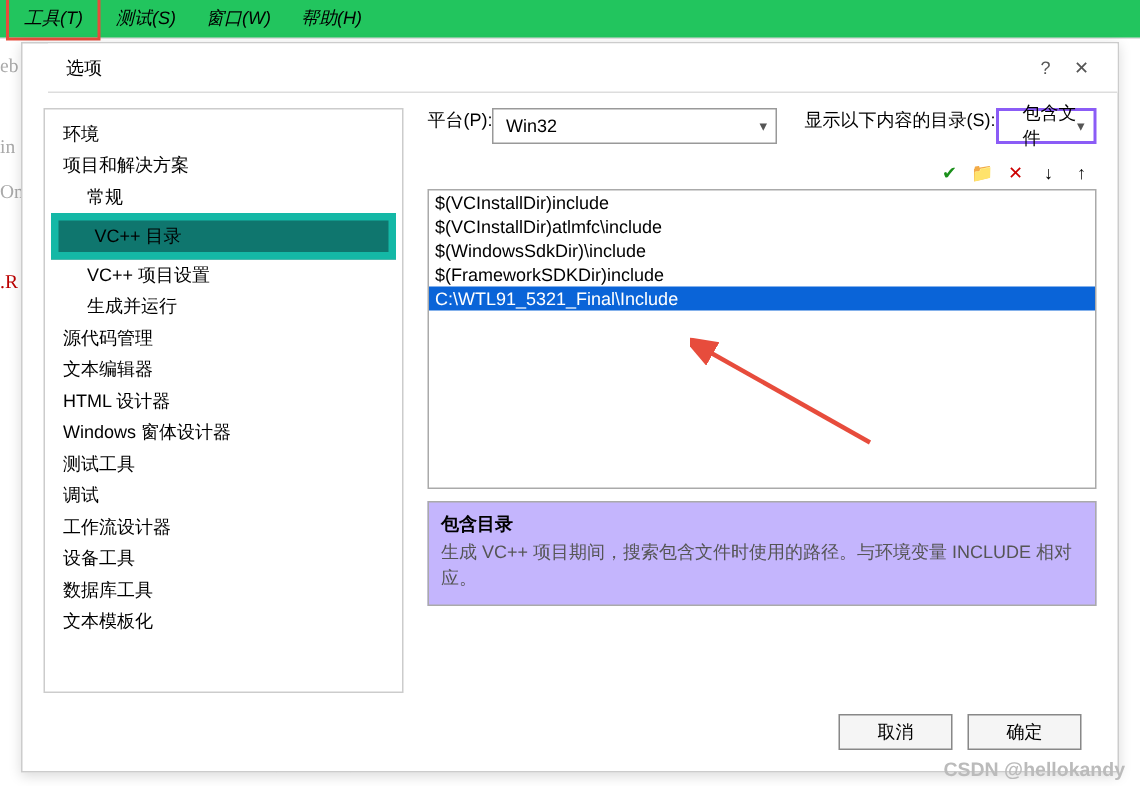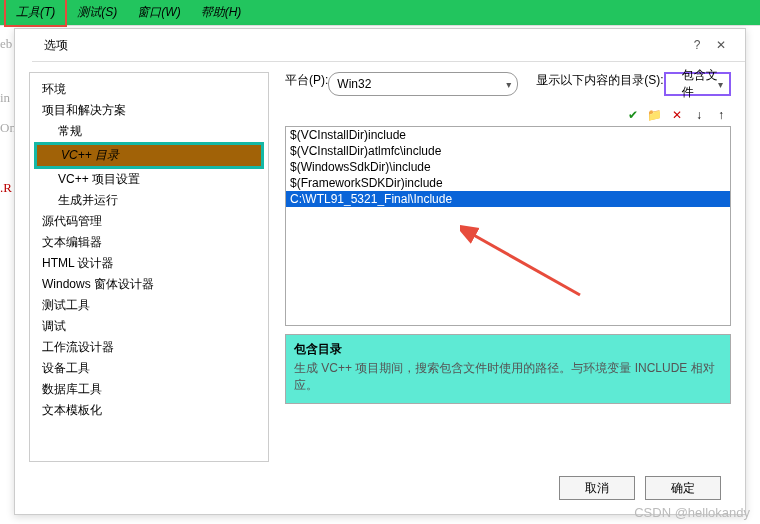--- a/index.html
+++ b/index.html
@@ -15,54 +15,54 @@
 .dialog-title { flex: 1; }
 .title-btn { width: 24px; height: 20px; display: flex; align-items: center; justify-content: center; cursor: pointer; color: #555; }
 
 .dialog-body { display: flex; padding: 10px 14px 0 14px; height: 400px; }
 
 
 .tree { width: 240px; border: 1px solid #ccc; background: #fff; padding: 6px 4px; overflow: auto; }
 .tree-item { padding: 2px 4px; cursor: pointer; white-space: nowrap; }
 .tree-l0 { padding-left: 8px; }
 .tree-l1 { padding-left: 24px; }
-.tree-selected { border: 3px solid #14b8a6; background: #a16207; font-style: italic; }
+.tree-selected { border: 5px solid #14b8a6; background: #0f766e; }
 
 
 .right-panel { flex: 1; display: flex; flex-direction: column; padding-left: 16px; }
 .row-top { display: flex; gap: 18px; margin-bottom: 10px; }
 .field-group { display: flex; flex-direction: row; }
 .field-label { margin-bottom: 4px; }
 .combo { height: 24px; border: 1px solid #999; background: #fff; display: flex; align-items: center; padding: 0 8px; position: relative; cursor: pointer; }
 .combo::after { content: "▾"; position: absolute; right: 6px; color: #555; font-size: 10px; }
-.platform-combo { width: 190px; border-radius: 11px; }
+.platform-combo { width: 190px; }
 .showdir-group { flex: 1; }
 .showdir-combo { border: 2px solid #8b5cf6; flex: 1; padding-left: 16px; }
 
 
 .list-toolbar { display: flex; justify-content: flex-end; gap: 2px; margin-bottom: 2px; }
 .tool-btn { width: 20px; height: 18px; display: flex; align-items: center; justify-content: center; cursor: pointer; font-size: 12px; }
 
 
 .dir-list { border: 1px solid #aaa; background: #fff; height: 200px; overflow: auto; position: relative; }
 .dir-item { padding: 1px 4px; white-space: nowrap; }
 .dir-item.selected { background: #0a64d8; color: #fff; }
 
 
-.desc-box { border: 1px solid #aaa; background: #5eead4; margin-top: 8px; padding: 6px 8px; height: 70px; }
+.desc-box { border: 1px solid #aaa; background: #c4b5fd; margin-top: 8px; padding: 6px 8px; height: 70px; }
 .desc-title { font-weight: bold; margin-bottom: 2px; }
 .desc-text { color: #555; line-height: 1.4; }
 
 
 .dialog-footer { display: flex; justify-content: flex-end; gap: 10px; padding: 14px 24px; }
 .btn { min-width: 76px; height: 24px; border: 1px solid #888; background: #f5f5f5; cursor: pointer; display: flex; align-items: center; justify-content: center; }
 
 
 .bg-text { position: absolute; left: 0; font-family: Liberation Serif, serif; color: #aaa; font-size: 13px; }
-.watermark { position: absolute; right: 10px; bottom: 4px; color: #bbb; font-size: 13px; }
+.watermark { position: absolute; right: 10px; bottom: 4px; color: #bbb; font-size: 13px; font-weight: bold; }
 
 
 .arrow-overlay { position: absolute; pointer-events: none; }
 </style>
 </head>
 <body>
 
 <div class="bg-text" style="top:36px;">eb</div>
 <div class="bg-text" style="top:90px;">in</div>
 <div class="bg-text" style="top:120px;">On</div>

